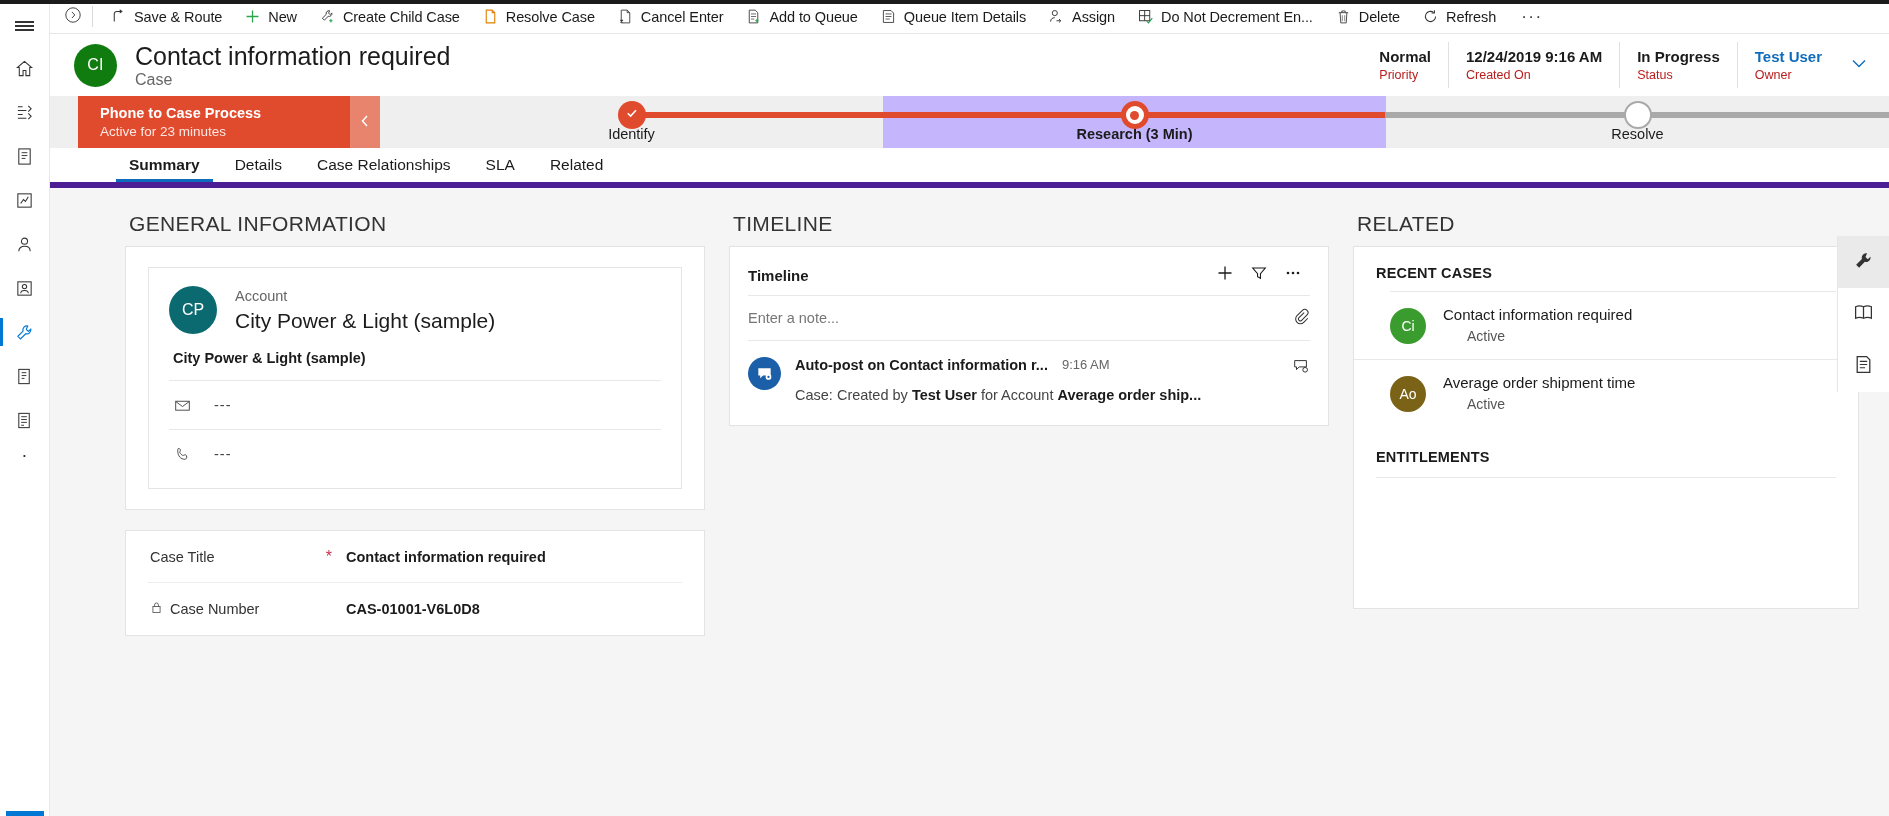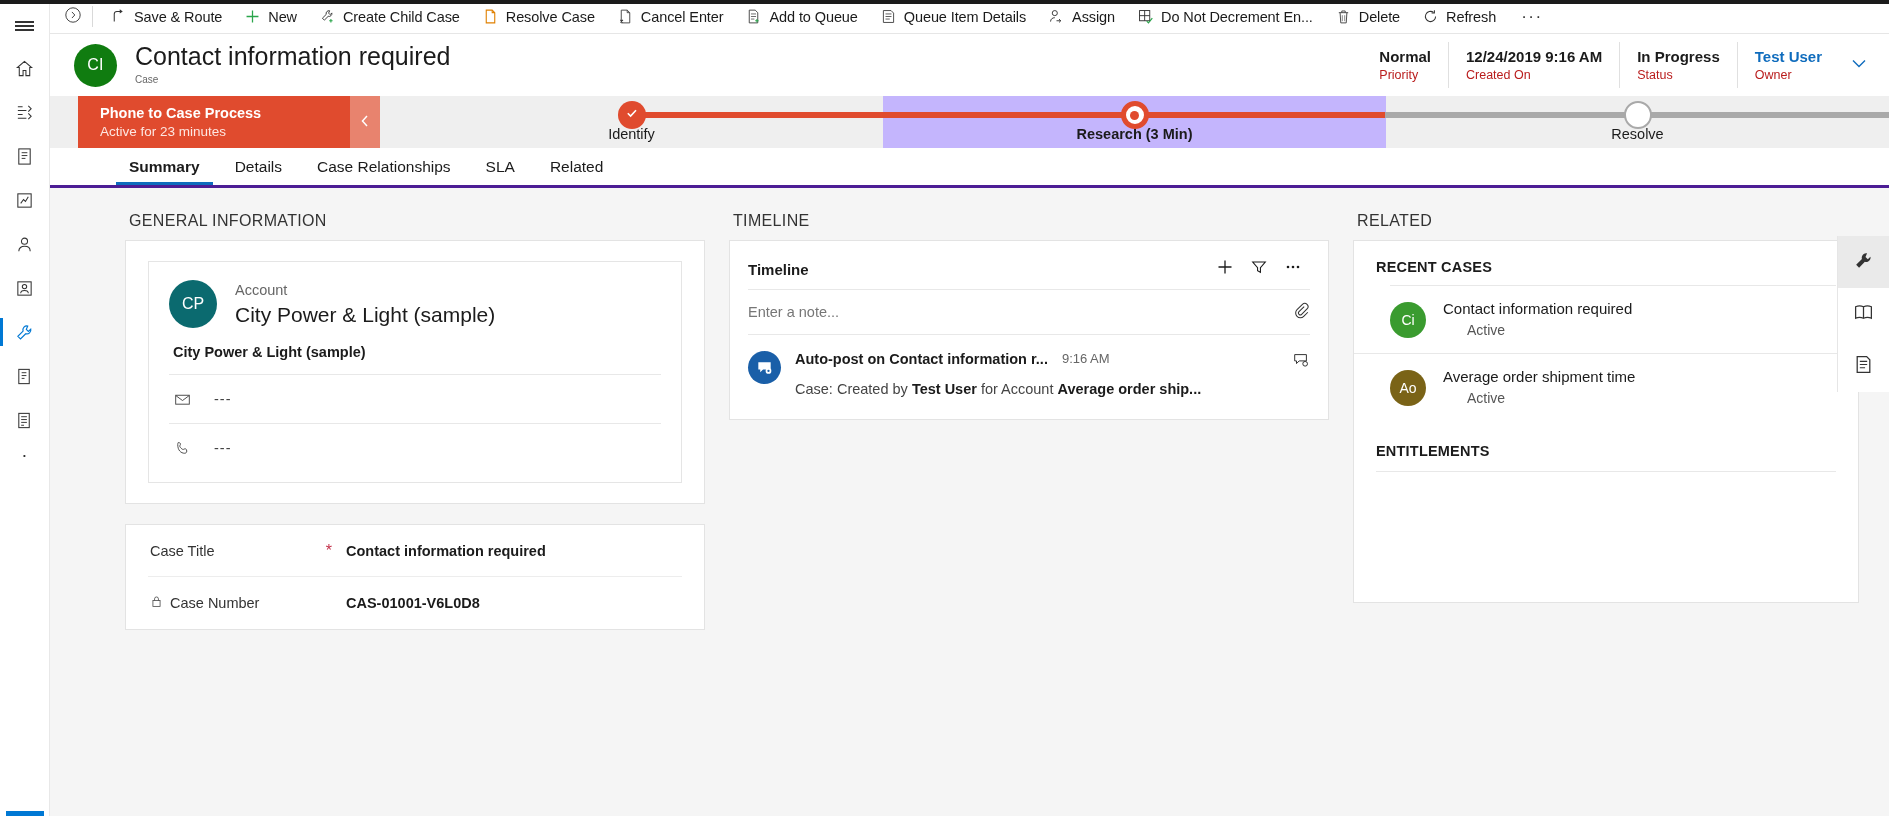--- a/index.html
+++ b/index.html
@@ -63,21 +63,21 @@
     height: 62px; display: flex; align-items: center; background: #fff;
     padding: 0 10px 0 24px; flex: 0 0 62px;
   }
   .rh-avatar {
     width: 43px; height: 43px; border-radius: 50%; background: #107c10;
     color: #fff; display:flex; align-items:center; justify-content:center;
     font-size: 16px; letter-spacing: .3px; flex: 0 0 43px;
   }
   .rh-titles { margin-left: 18px; display:flex; flex-direction: column; justify-content:center; }
   .rh-title { font-size: 25px; color: #1b1b1b; line-height: 29px; font-weight: 400; cursor:pointer;}
-  .rh-sub { font-size: 10px; color: #666; line-height: 18px; }
+  .rh-sub { font-size: 16px; color: #666; line-height: 18px; }
   .rh-spacer { flex: 1 1 auto; }
   .rh-fields { display: flex; align-items: stretch; height: 46px; }
   .rh-field {
     display: flex; flex-direction: column; justify-content: center;
     padding: 0 17px; border-left: 1px solid #e0e0e0; min-width: 60px;
   }
   .rh-field:first-child { border-left: none; }
   .rh-fv { font-size: 15px; color: #1b1b1b; font-weight: 600; line-height: 20px; }
   .rh-fv.link { color: #0f6cbd; font-weight: 600; cursor: pointer; }
   .rh-fl { font-size: 12.5px; color: #b91c1c; line-height: 17px; }
@@ -117,21 +117,21 @@
     display: flex; align-items: center; justify-content: center;
   }
   .bpf-marker.done { background: #e04b2e; color: #fff; }
   .bpf-marker.current { background: #fff; border: 5px solid #e04b2e; }
   .bpf-marker.current i { width: 9px; height: 9px; border-radius: 50%; background: #e04b2e; display:block;}
   .bpf-marker.future { background: #fff; border: 2px solid #a9a9a9; }
 
   
   .tabsrow {
     height: 40px; display: flex; align-items: stretch; padding-left: 66px;
-    border-bottom: 3px solid #4c1d95; background: #fff; flex: 0 0 40px;
+    border-bottom: 6px solid #4c1d95; background: #fff; flex: 0 0 40px;
   }
   .tab {
     display: flex; align-items: center; padding: 0 13px; font-size: 15.5px; color: #1b1b1b;
     cursor: pointer; position: relative; margin-right: 9px;
   }
   .tab.sel { font-weight: 600; }
   .tab.sel::after {
     content: ""; position: absolute; left: 0; right: 0; bottom: 0; height: 3px; background: #0f6cbd;
   }
 
@@ -139,21 +139,21 @@
   .bodywrap { flex: 1 1 auto; display: flex; background: #f5f5f5; min-height: 0; position: relative;}
   .cols {
     flex: 1 1 auto; display: flex; gap: 24px; padding: 12px 0 0 0; min-width:0;
   }
   .col { display: flex; flex-direction: column; gap: 20px; }
   .col-left  { flex: 0 0 580px; margin-left: 75px; }
   .col-mid   { flex: 0 0 600px; }
   .col-right { flex: 1 1 auto; margin-right: 30px;}
 
   .sect-title {
-    font-size: 16px; color: #333; letter-spacing: .35px; padding: 12px 0 10px 4px;
+    font-size: 21px; color: #333; letter-spacing: .35px; padding: 12px 0 10px 4px;
   }
   .card {
     background: #fff; border: 1px solid #e3e3e3;
   }
 
   
   .gi-card { padding: 20px 22px 20px 22px; }
   .qv {
     border: 1px solid #e5e5e5; padding: 18px 20px 10px 20px;
   }

